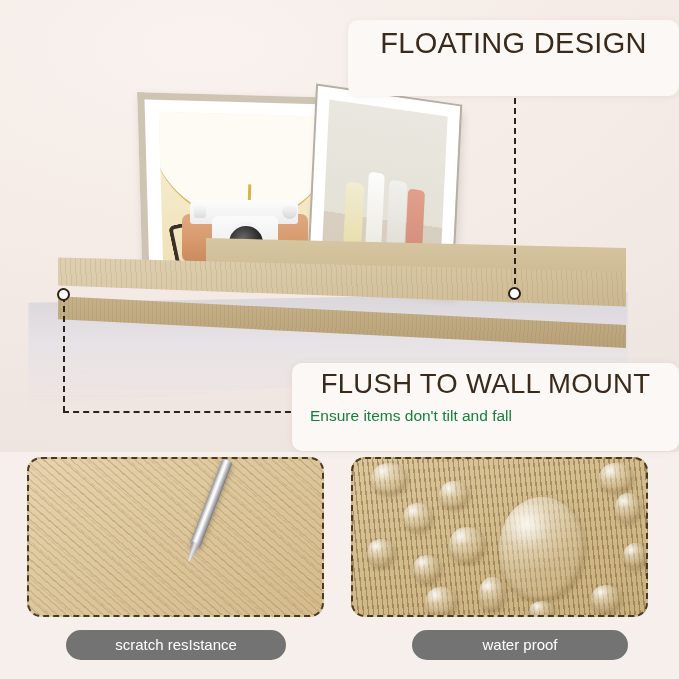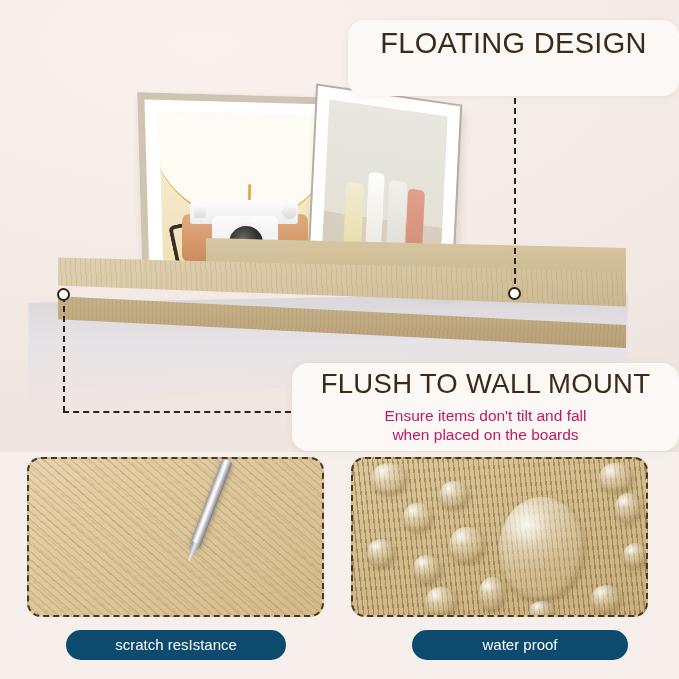--- a/index.html
+++ b/index.html
@@ -123,34 +123,34 @@
   
   .dot{
     position:absolute;width:13px;height:13px;border-radius:50%;
     background:#ffffff;border:2.5px solid #2e2117;box-sizing:border-box;z-index:6;
   }
   .dash-v{position:absolute;border-left:2.5px dashed #2e2117;z-index:5;}
   .dash-h{position:absolute;border-top:2.5px dashed #2e2117;z-index:5;}
 
   
   .card{
-    position:absolute;background:#fcf8f5;border-radius:16px;z-index:7;
+    position:absolute;background:#fcf8f5;border-radius:10px;z-index:7;
     box-shadow:0 1px 6px rgba(120,95,80,.10);
   }
   #card-top{left:348px;top:20px;width:331px;height:76px;}
   #card-bottom{left:292px;top:363px;width:387px;height:88px;}
   .headline{
     color:#3a2a1b;font-size:29px;line-height:30px;letter-spacing:.3px;
     font-weight:400;text-align:center;white-space:nowrap;
   }
   #card-top .headline{padding-top:8px;}
   #card-bottom .headline{padding-top:6px;font-size:27.5px;}
   .subtext{
-    color:#be185d;font-size:15.5px;line-height:19px;text-align:center;
-    padding-top:7px;white-space:nowrap;
+    color:#15803d;font-size:15.5px;line-height:19px;
+    padding-top:7px;white-space:nowrap;padding-left:18px;
   }
 
   
   .panel{
     position:absolute;top:457px;width:297px;height:160px;border-radius:14px;
     border:2px dashed #4a3a24;box-sizing:border-box;overflow:hidden;
   }
   #panel-scratch{left:27px;
     background:
       repeating-linear-gradient(41deg, rgba(168,134,88,.30) 0 1.5px, rgba(255,255,255,0) 1.5px 6px),
@@ -179,21 +179,21 @@
   .drop{
     position:absolute;border-radius:50% 50% 52% 48%;
     background:
       radial-gradient(circle at 32% 26%, rgba(255,255,255,.85) 0%, rgba(255,255,255,.18) 26%, rgba(255,255,255,0) 48%),
       linear-gradient(150deg, rgba(255,250,235,.42), rgba(190,160,110,.30));
     box-shadow:inset -2px -3px 6px rgba(120,92,50,.35), 1px 2px 4px rgba(110,85,45,.30);
   }
 
   .badge{
     position:absolute;top:630px;height:30px;border-radius:16px;
-    background:#0c4a6e;color:#ffffff;
+    background:#737373;color:#ffffff;
     font-size:15px;line-height:30px;text-align:center;
   }
   #badge-scratch{left:66px;width:220px;}
   #badge-water{left:412px;width:216px;}
 </style>
 </head>
 <body>
 
 <div id="stage">
 
@@ -240,21 +240,20 @@
   <div class="dash-h" style="left:63px;top:411px;width:238px;"></div>
   <div class="dot" style="left:57px;top:288px;"></div>
 
   <div class="card" id="card-top">
     <div class="headline">FLOATING DESIGN</div>
   </div>
 
   <div class="card" id="card-bottom">
     <div class="headline">FLUSH TO WALL MOUNT</div>
     <div class="subtext">Ensure items don't tilt and fall</div>
-    <div class="subtext" style="padding-top:0">when placed on the boards</div>
   </div>
 
   <div class="panel" id="panel-scratch">
     <div class="screwdriver">
       <div class="sd-shaft"></div>
       <div class="sd-tip"></div>
     </div>
   </div>
 
   <div class="panel" id="panel-water">

